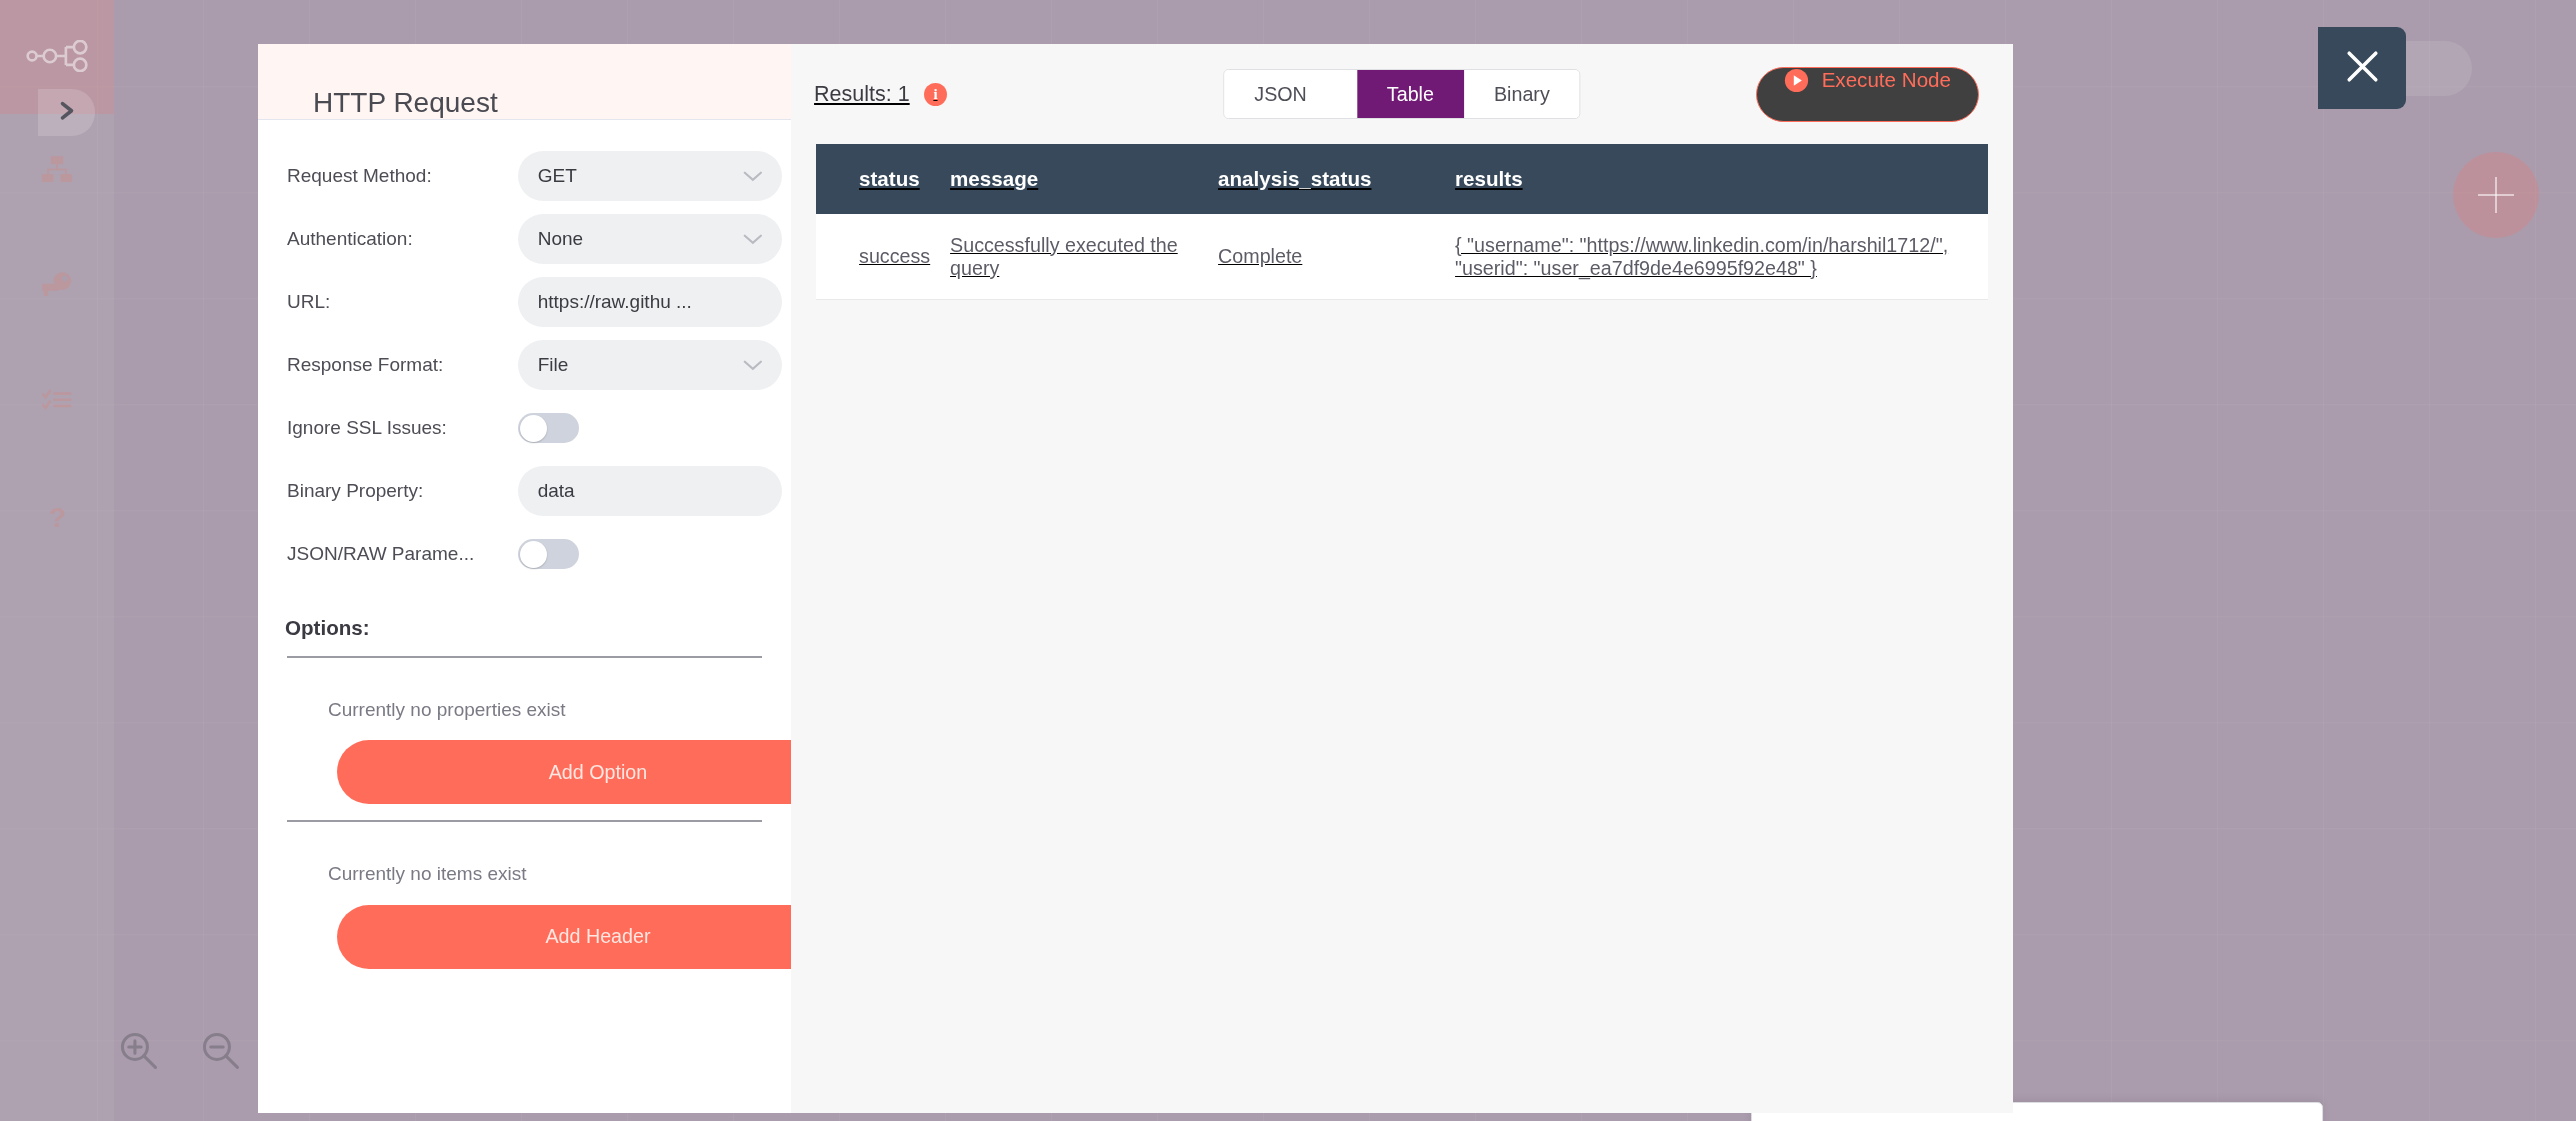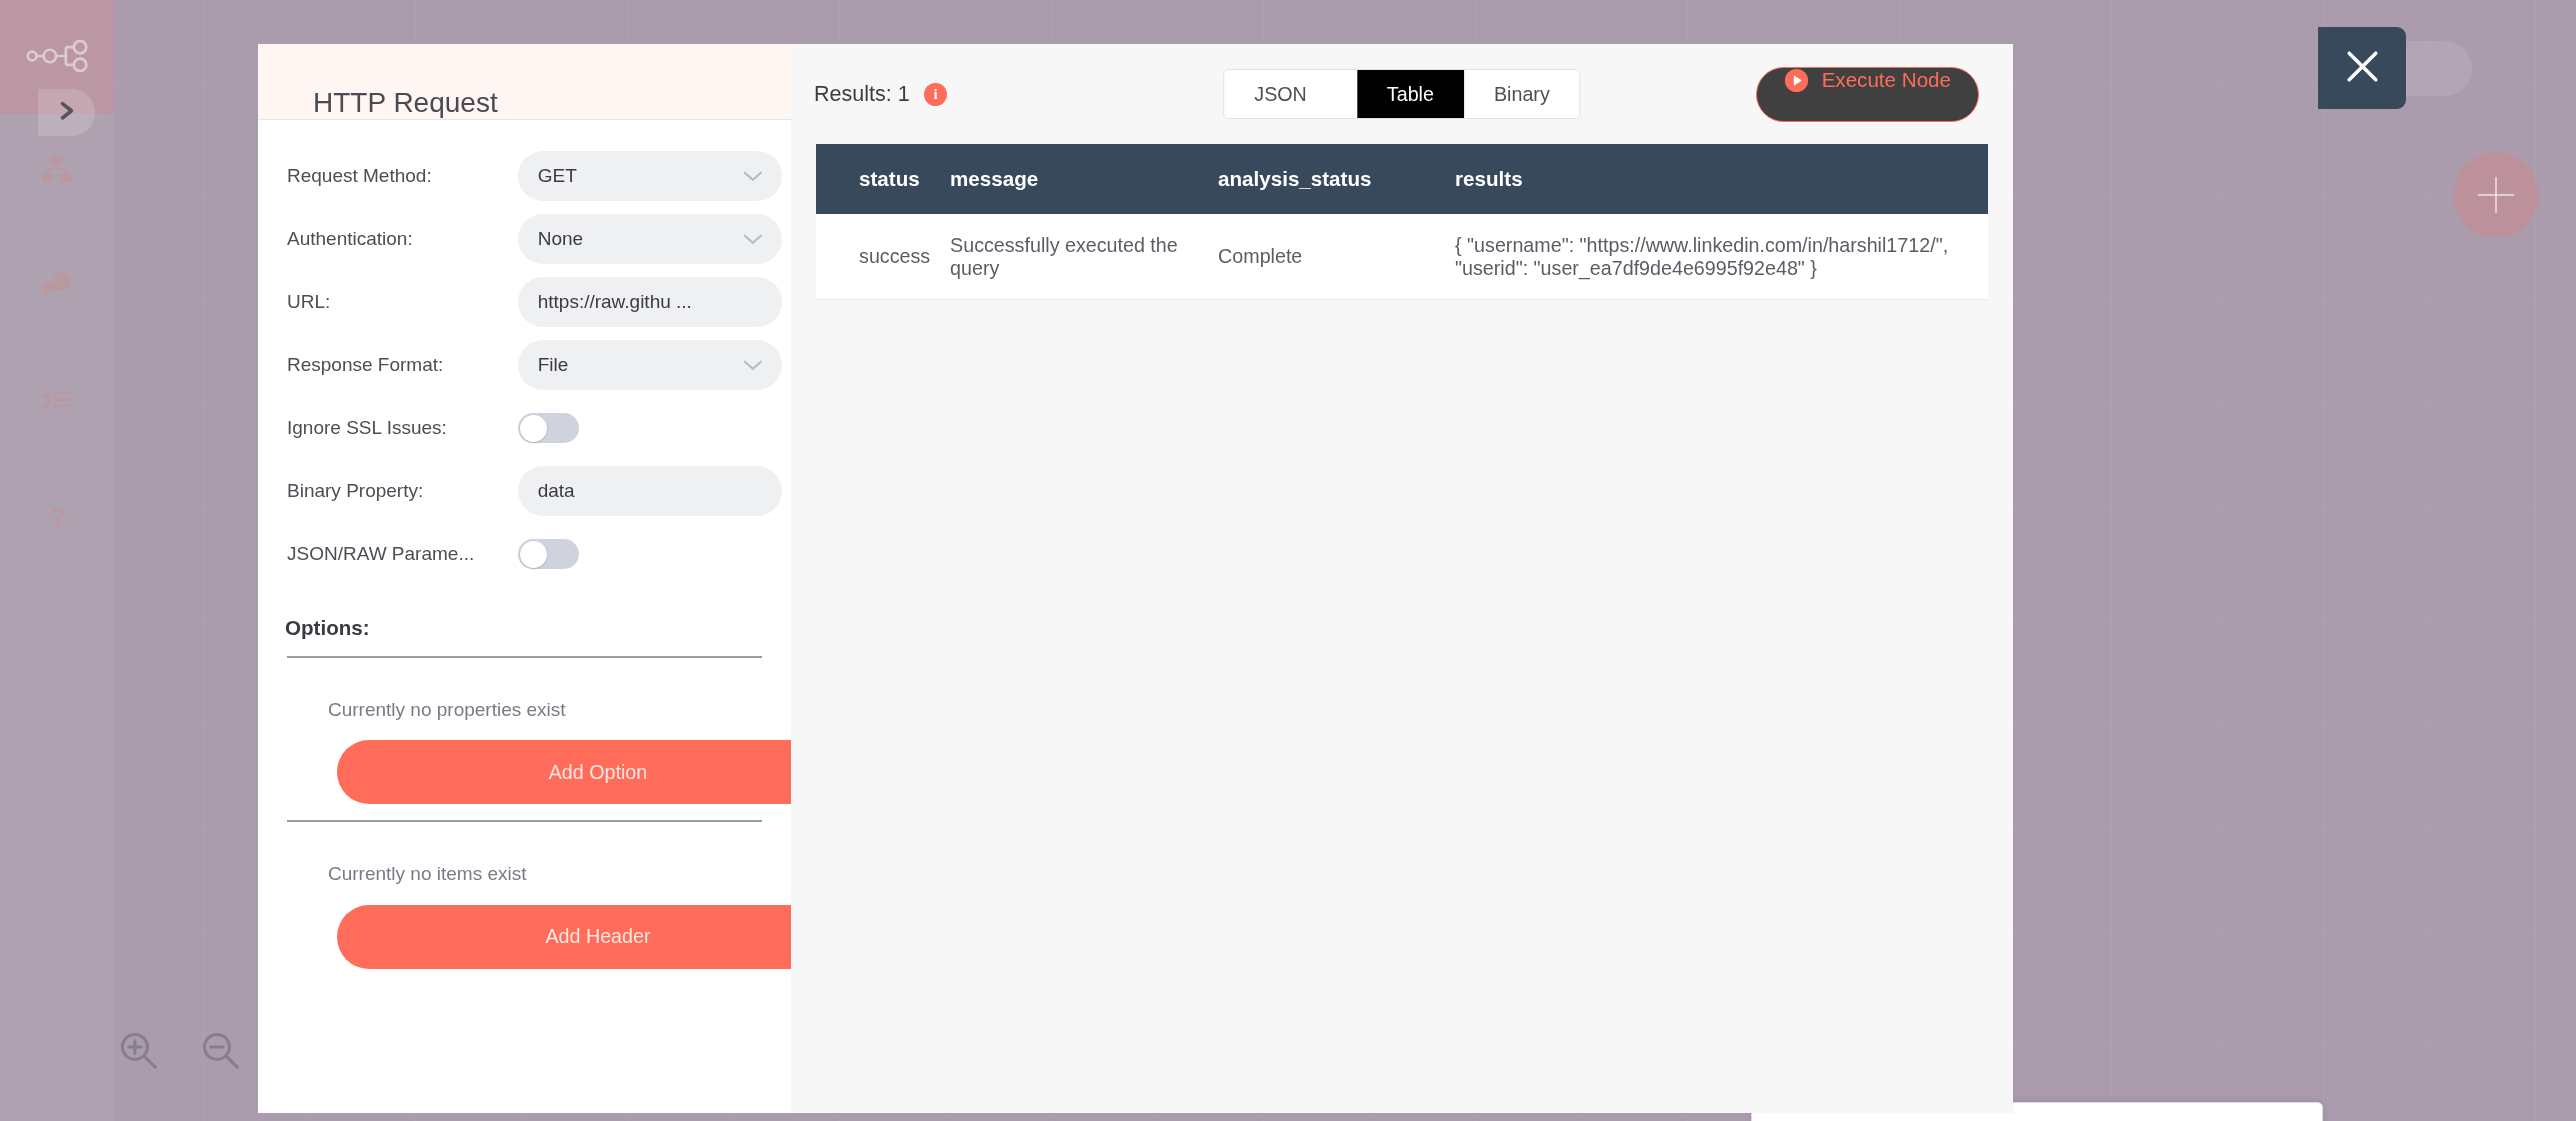--- a/index.html
+++ b/index.html
@@ -195,20 +195,21 @@
     position: absolute; right: 30px; top: 50%;
     transform: translateY(-50%);
   }
 
   
   #output-panel {
     width: 1435px; height: 100%;
     background: #f7f7f8;
     display: flex; flex-direction: column;
     position: relative;
+    text-decoration: underline;
   }
   #output-head {
     height: 100px; flex: 0 0 100px;
     display: flex; align-items: center;
     padding: 0 34px 0 23px;
     position: relative;
   }
   #results-label {
     font-size: 21.5px; color: #3b3b42;
   }
@@ -228,21 +229,21 @@
     overflow: hidden;
     background: #fff;
   }
   .vtab {
     padding: 0 30px; height: 48px;
     display: flex; align-items: center; justify-content: center;
     font-size: 19.7px; color: #4e4e57;
     background: #fff;
     cursor: pointer;
   }
-  .vtab.active { background: #000000; color: #fff; margin-left: 20px; }
+  .vtab.active { background: #701a75; color: #fff; margin-left: 20px; }
   #execute-node {
     position: absolute; right: 34px;
     height: 55px; padding: 0 27px;
     border: 1.8px solid #ff6d5a;
     border-radius: 28px;
     background: #404040;
     color: #ff6d5a;
     font-size: 20.6px;
     font-family: "Liberation Sans", sans-serif;
     display: flex; align-items: flex-start; gap: 12.5px;

